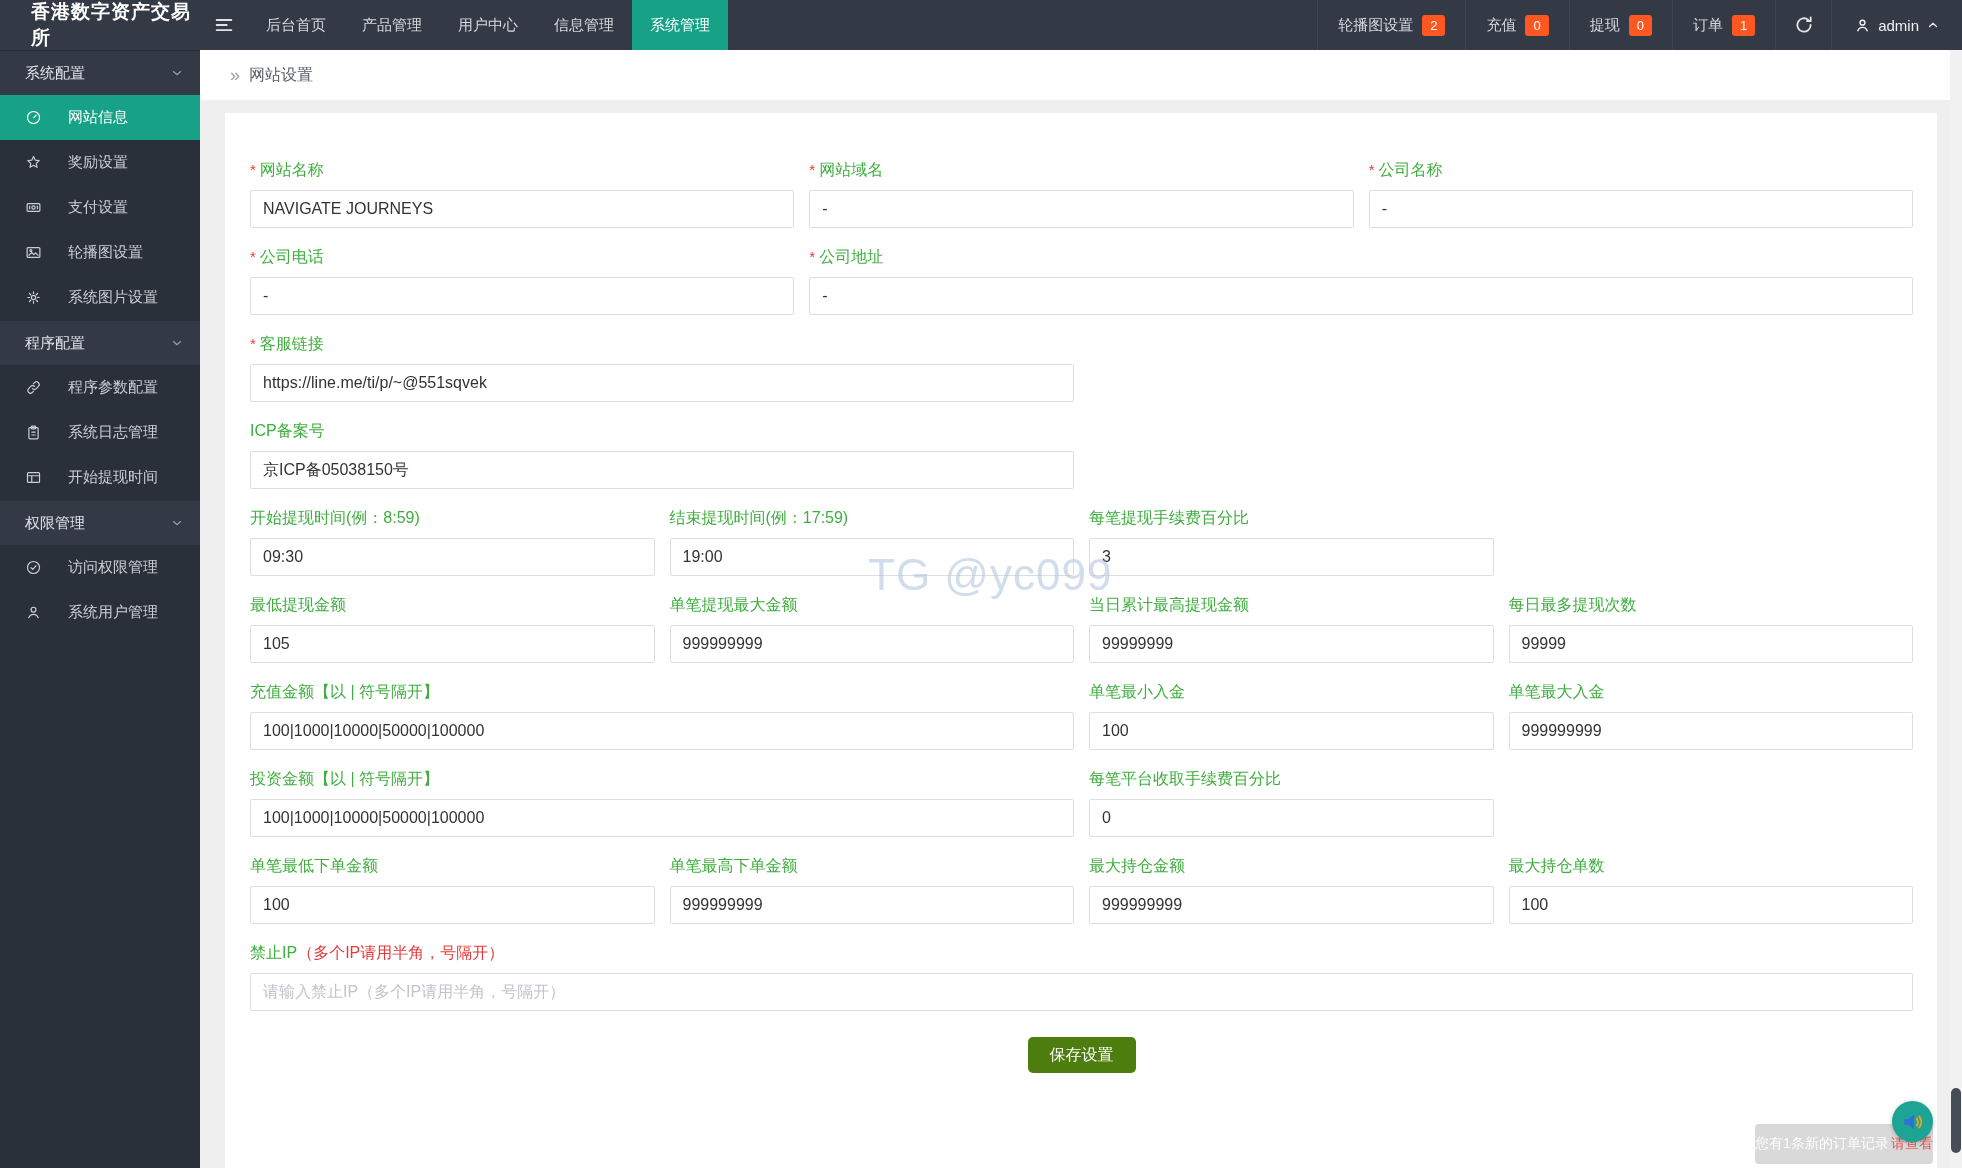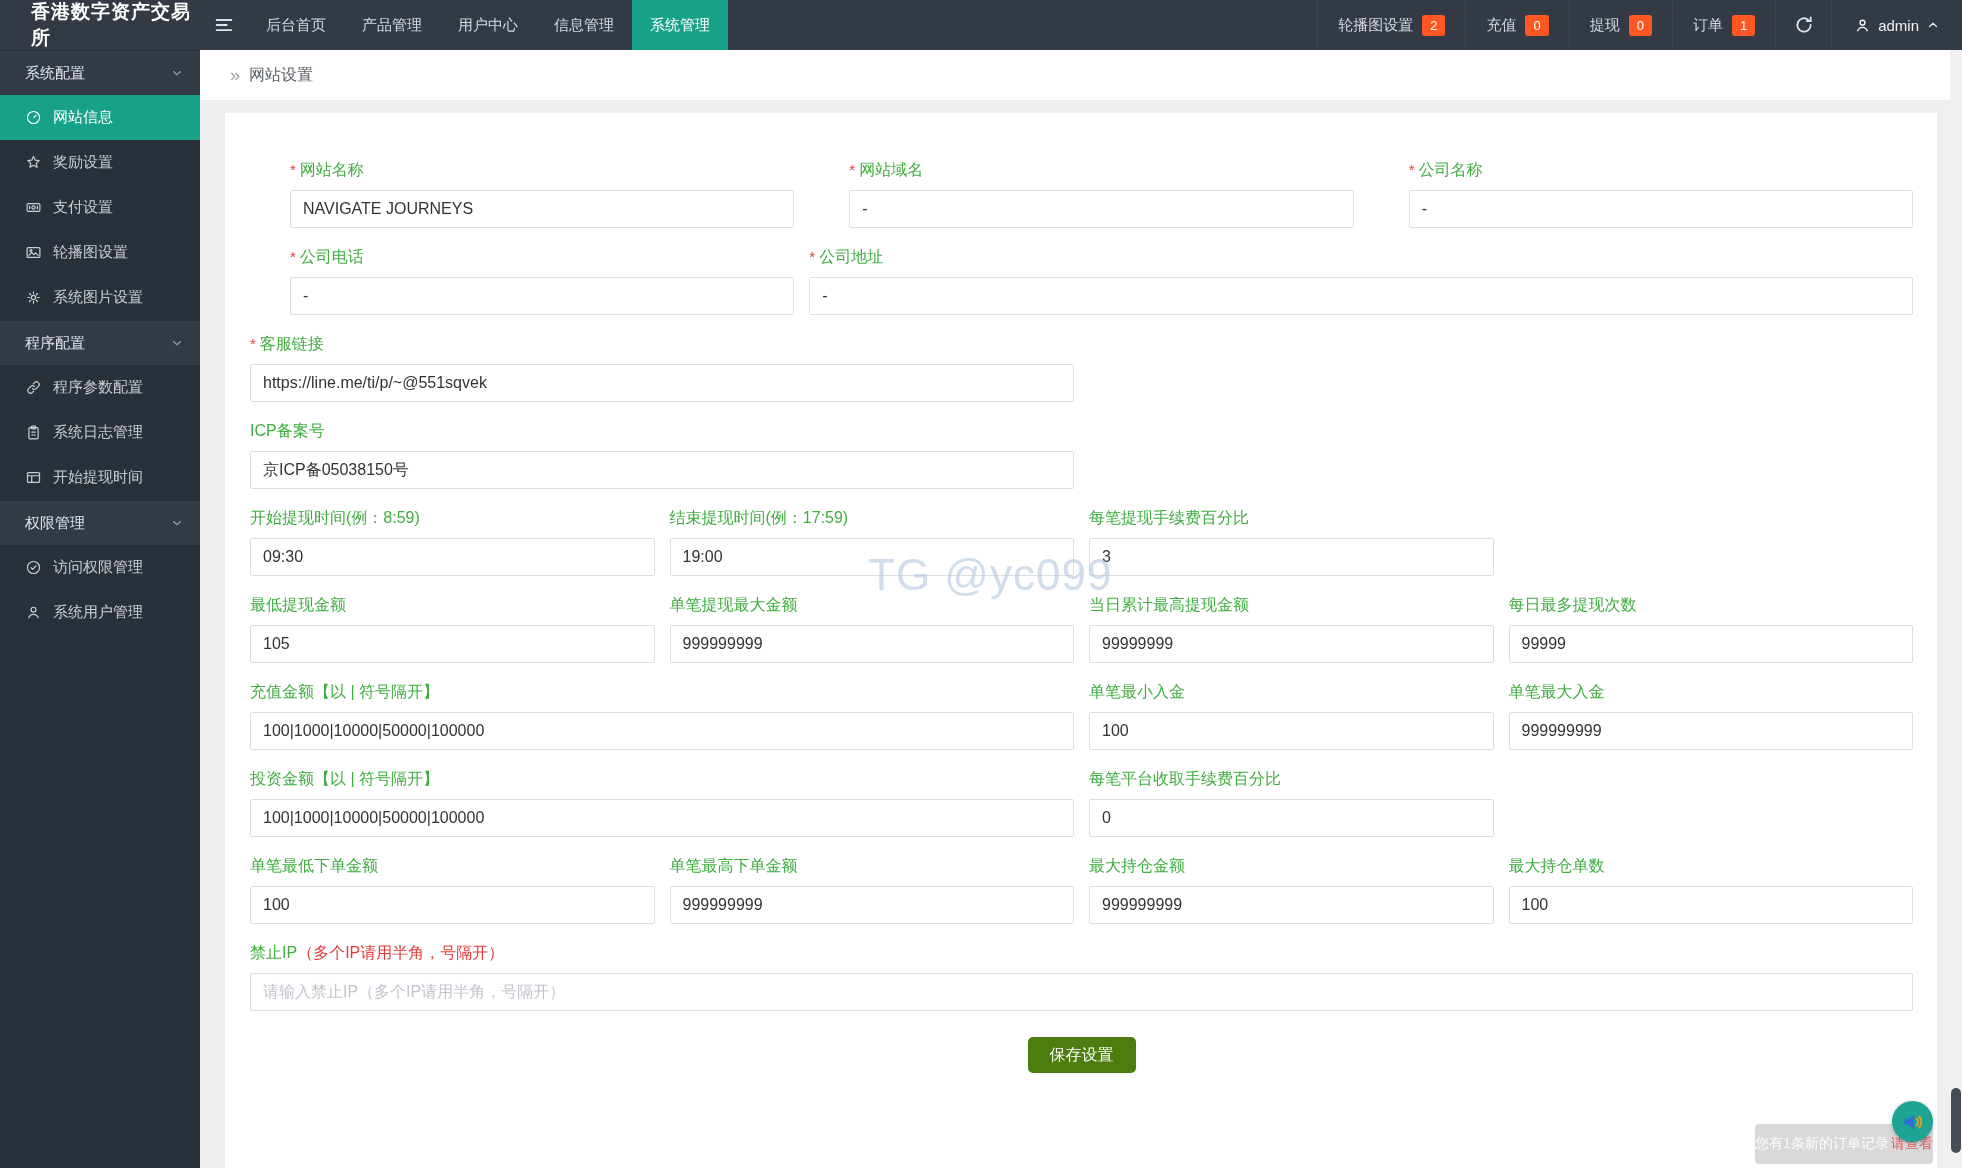--- a/index.html
+++ b/index.html
@@ -30,37 +30,37 @@
   .user { display:flex; align-items:center; gap:7px; padding:0 22px; font-size:15px;
     color:#eef1f5; border-left:1px solid rgba(255,255,255,.06); cursor:pointer; }
 
   
   .sidebar { position:absolute; top:50px; left:0; width:200px; height:1118px;
     background:#2a303a; z-index:30; }
   .side-header { height:45px; display:flex; align-items:center; justify-content:space-between;
     padding:0 16px 0 25px; background:#333a46; color:#dfe3ea; font-size:15px; cursor:pointer;
     border-top:1px solid rgba(0,0,0,.18); }
   .side-header .chev { color:#98a0ac; }
-  .side-item { height:45px; display:flex; align-items:center; gap:11px;
+  .side-item { height:45px; display:flex; align-items:center; gap:26px;
     padding-left:25px; color:#c9ced6; font-size:15px; cursor:pointer; }
   .side-item.active { background:#17a287; color:#fff; }
   .side-item svg { flex:0 0 auto; }
 
   
   .breadcrumb-bar { position:absolute; top:50px; left:200px; width:1762px; height:50px;
     background:#fff; display:flex; align-items:center; gap:9px; padding-left:30px;
     font-size:16px; color:#5a5f66; }
   .crumb-sep { color:#9aa0a8; font-size:18px; }
 
   
   .card { position:absolute; left:225px; top:113px; width:1712px; height:1055px;
     background:#fff; }
   .card-inner { padding:47px 24px 0 25px; }
   .row { display:grid; grid-template-columns:repeat(12,1fr); column-gap:15px; }
-  .s3 { grid-column:span 3; } .s4 { grid-column:span 4;margin-left:40px; } .s6 { grid-column:span 6; }
+  .s3 { grid-column:span 3; } .s4 { grid-column:span 4; } .s6 { grid-column:span 6; }
   .s8 { grid-column:span 8; } .s12 { grid-column:span 12; }
   .field { margin-bottom:19px; }
   .field .flabel { display:block; color:#3fae3f; font-size:16px; margin-bottom:9px; }
   .req { color:#e23b3b; margin-right:4px; font-size:15px; }
   .label-extra { color:#e23b3b; }
   .inp { width:100%; height:38px; border:1px solid #dcdee2; border-radius:2px;
     padding:0 12px; font-size:16px; color:#333; background:#fff; outline:none;
     font-family:inherit; }
   .inp::placeholder { color:#c0c4cc; }
   .select { width:100%; height:38px; border:1px solid #dcdee2; border-radius:2px;

